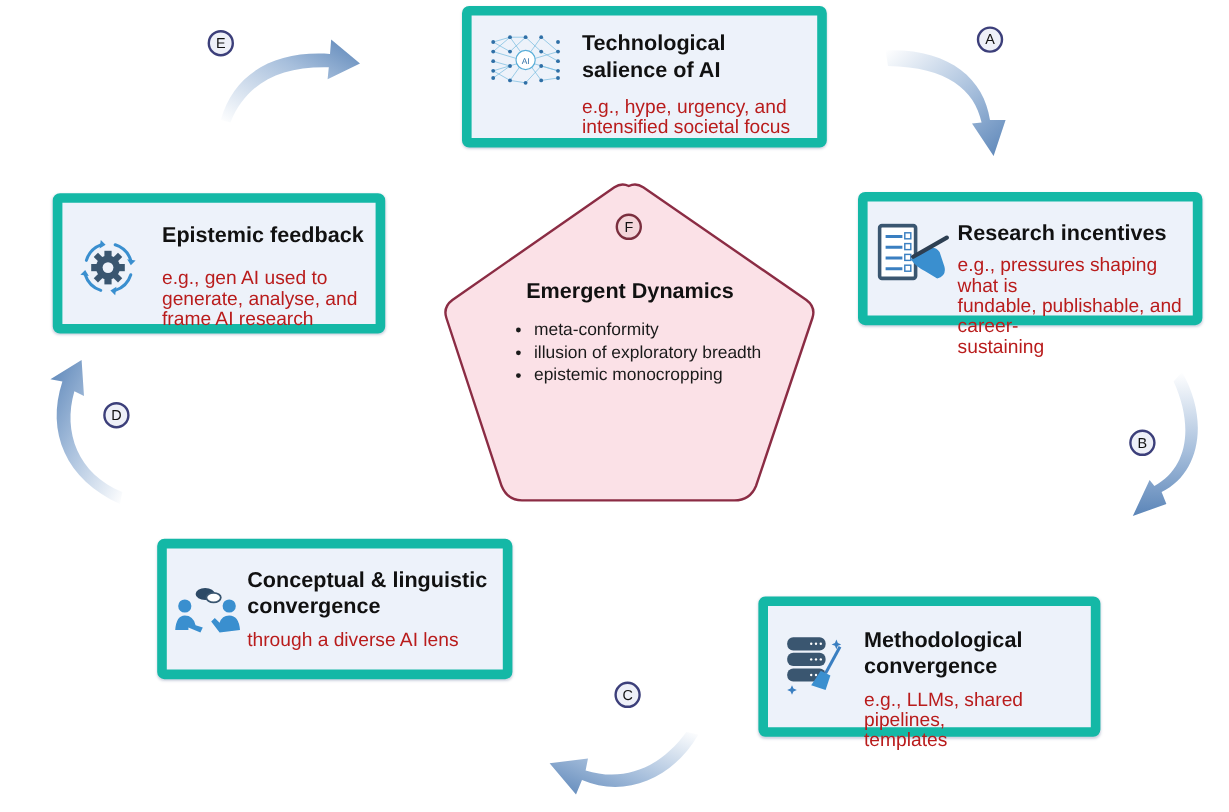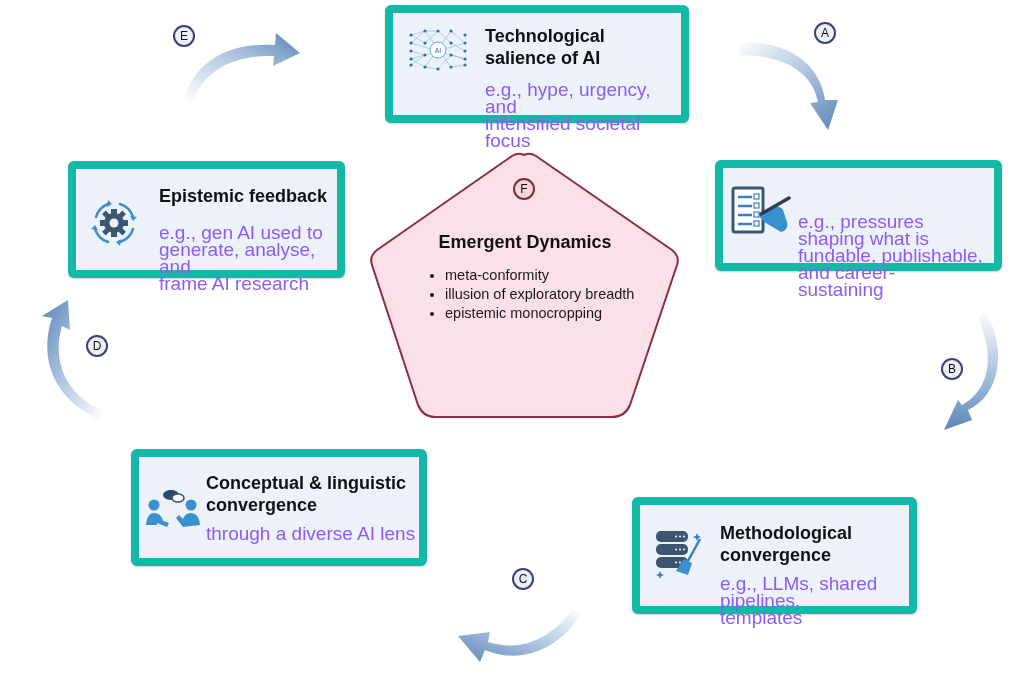--- a/index.html
+++ b/index.html
@@ -1,21 +1,21 @@
 <!DOCTYPE html>
 <html><head>
 <meta charset="utf-8">
 <style>
   html, body { margin: 0; padding: 0; background: #ffffff; }
   body { width: 1024px; height: 677px; position: relative; overflow: hidden;
          font-family: "Liberation Sans", "DejaVu Sans", sans-serif; color: #111; }
   .box { position: absolute; background: #edf2fa; border: 8px solid #14b8a6;
          border-radius: 6px; box-sizing: border-box; box-shadow: 0 1px 2px rgba(60,80,130,0.25); }
   .box .title { position: absolute; font-weight: bold; font-size: 18px; line-height: 22px; color: #111; }
-  .box .desc { position: absolute; font-size: 19px; line-height: 17px; color: #8b5cf6; }
+  .box .desc { position: absolute; font-size: 16px; line-height: 17px; color: #b91c1c; }
   .icon { position: absolute; }
   .badge { position: absolute; width: 22px; height: 22px; border-radius: 50%;
            border: 2px solid #3c3f7a; background: #eef0f8; box-sizing: border-box;
            font-size: 12px; line-height: 18px; text-align: center; color: #111; }
   .arrow { position: absolute; left: 0; top: 0; }
   #pentagon-svg { position: absolute; left: 0; top: 0; }
   .pent-title { position: absolute; left: 405px; top: 232px; width: 240px; text-align: center;
                 font-weight: bold; font-size: 18px; color: #111; }
   .pent-list { position: absolute; left: 427px; top: 266px; margin: 0; padding: 0 0 0 18px;
                font-size: 14.5px; line-height: 18px; color: #1a1a1a; width: 210px; }
@@ -163,20 +163,21 @@
       </g>
     <g fill="none" stroke="#3a7fc1" stroke-width="1.2">
         <rect x="23" y="8" width="5" height="5"></rect>
         <rect x="23" y="17" width="5" height="5"></rect>
         <rect x="23" y="26" width="5" height="5"></rect>
         <rect x="23" y="35" width="5" height="5"></rect>
       </g>
     <path d="M28 30 L 40 22 Q 48 18 52 24 L 56 36 Q 58 44 50 46 L 40 40 Q 32 36 28 30 Z" fill="#3a8fcf"></path>
     <line x1="30" y1="28" x2="58" y2="12" stroke="#2d3f52" stroke-width="3.5" stroke-linecap="round"></line>
   </svg>
+  <div class="title" style="left:75px;top:15px;">Research incentives</div>
   <div class="desc" style="left:75px;top:45px;">
     <div>e.g., pressures shaping what is</div>
     <div>fundable, publishable, and career-</div>
     <div>sustaining</div>
   </div>
 </div>
 
 <div class="box" style="left:632px;top:449px;width:285px;height:117px;margin-top:48px;">
   <svg class="icon" style="left:14px;top:22px;" width="52" height="54" viewBox="0 0 52 54">
     <g fill="#3a5670">
@@ -221,21 +222,21 @@
   </svg>
   <div class="title" style="left:67px;top:15px;">
     <div>Conceptual &amp; linguistic</div>
     <div>convergence</div>
   </div>
   <div class="desc" style="left:67px;top:68px;">
     <div>through a diverse AI lens</div>
   </div>
 </div>
 
-<div class="box" style="left:44px;top:161px;width:277px;height:117px;margin-left:24px;">
+<div class="box" style="left:44px;top:161px;width:277px;height:117px;">
   <svg class="icon" style="left:12px;top:28px;" width="52" height="52" viewBox="0 0 52 52">
     <g fill="none" stroke="#3a8fcf" stroke-width="2.5" stroke-linecap="round">
       <path d="M8 20 A 20 20 0 0 1 20 7"></path>
         <path d="M32 7 A 20 20 0 0 1 45 20"></path>
       <path d="M45 32 A 20 20 0 0 1 32 45"></path>
         <path d="M20 45 A 20 20 0 0 1 7 32"></path>
     </g>
     <g fill="#3a8fcf">
       <path d="M20 3 L 24 7 L 19 10 Z"></path>
         <path d="M49 20 L 45 24 L 42 19 Z"></path>

